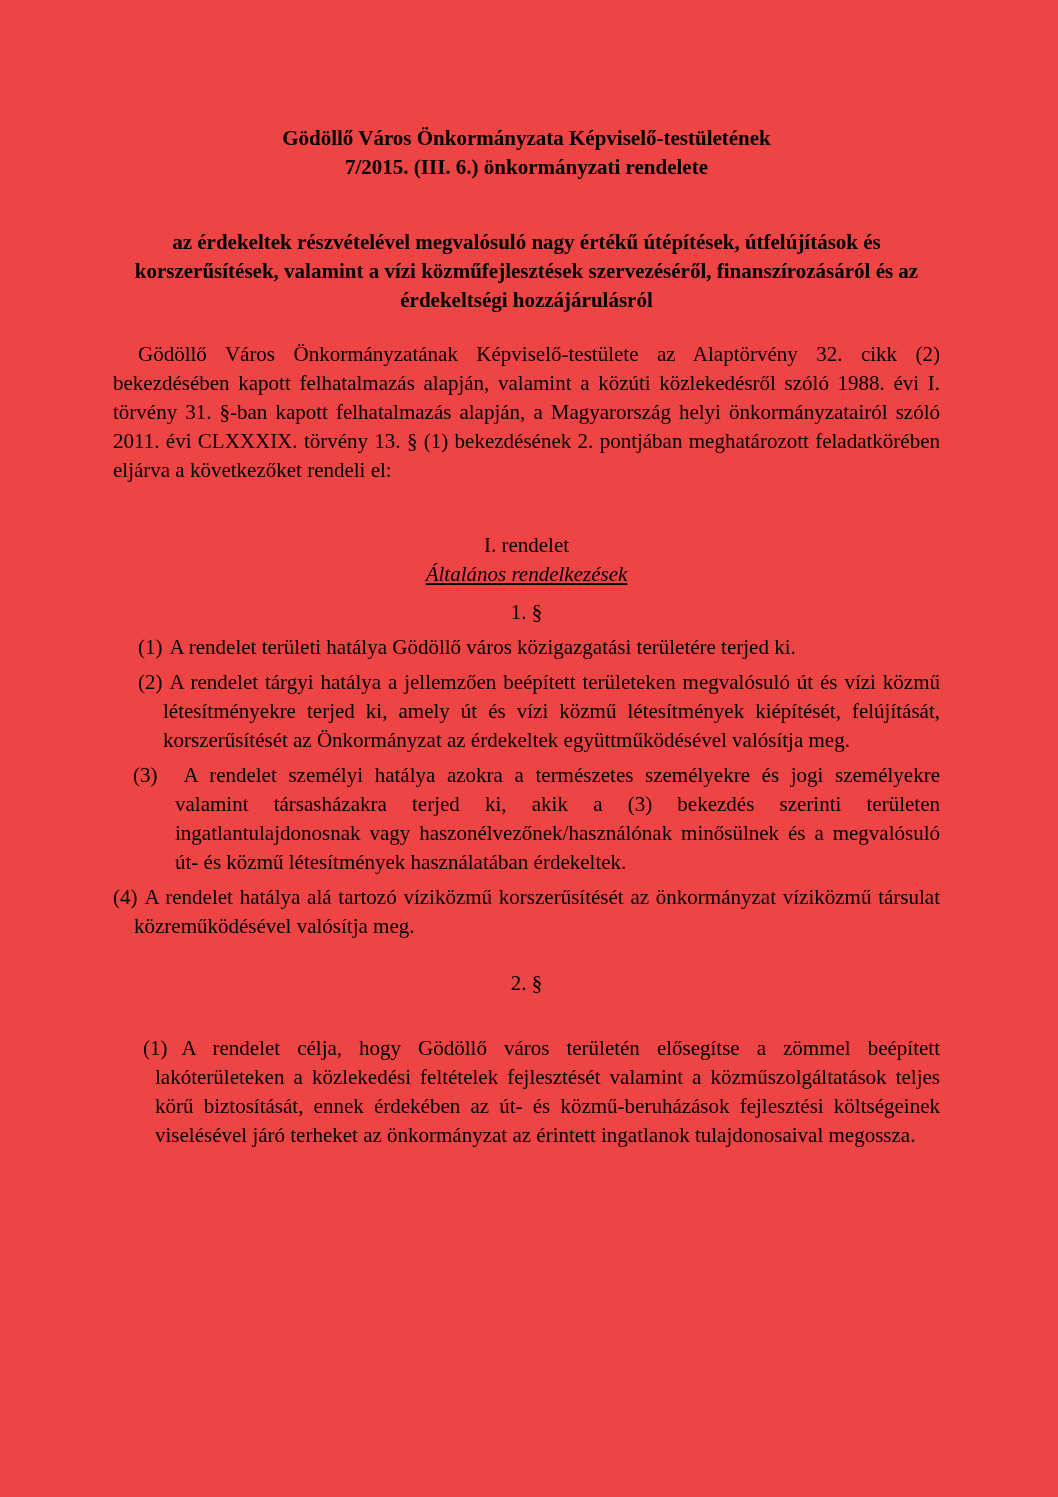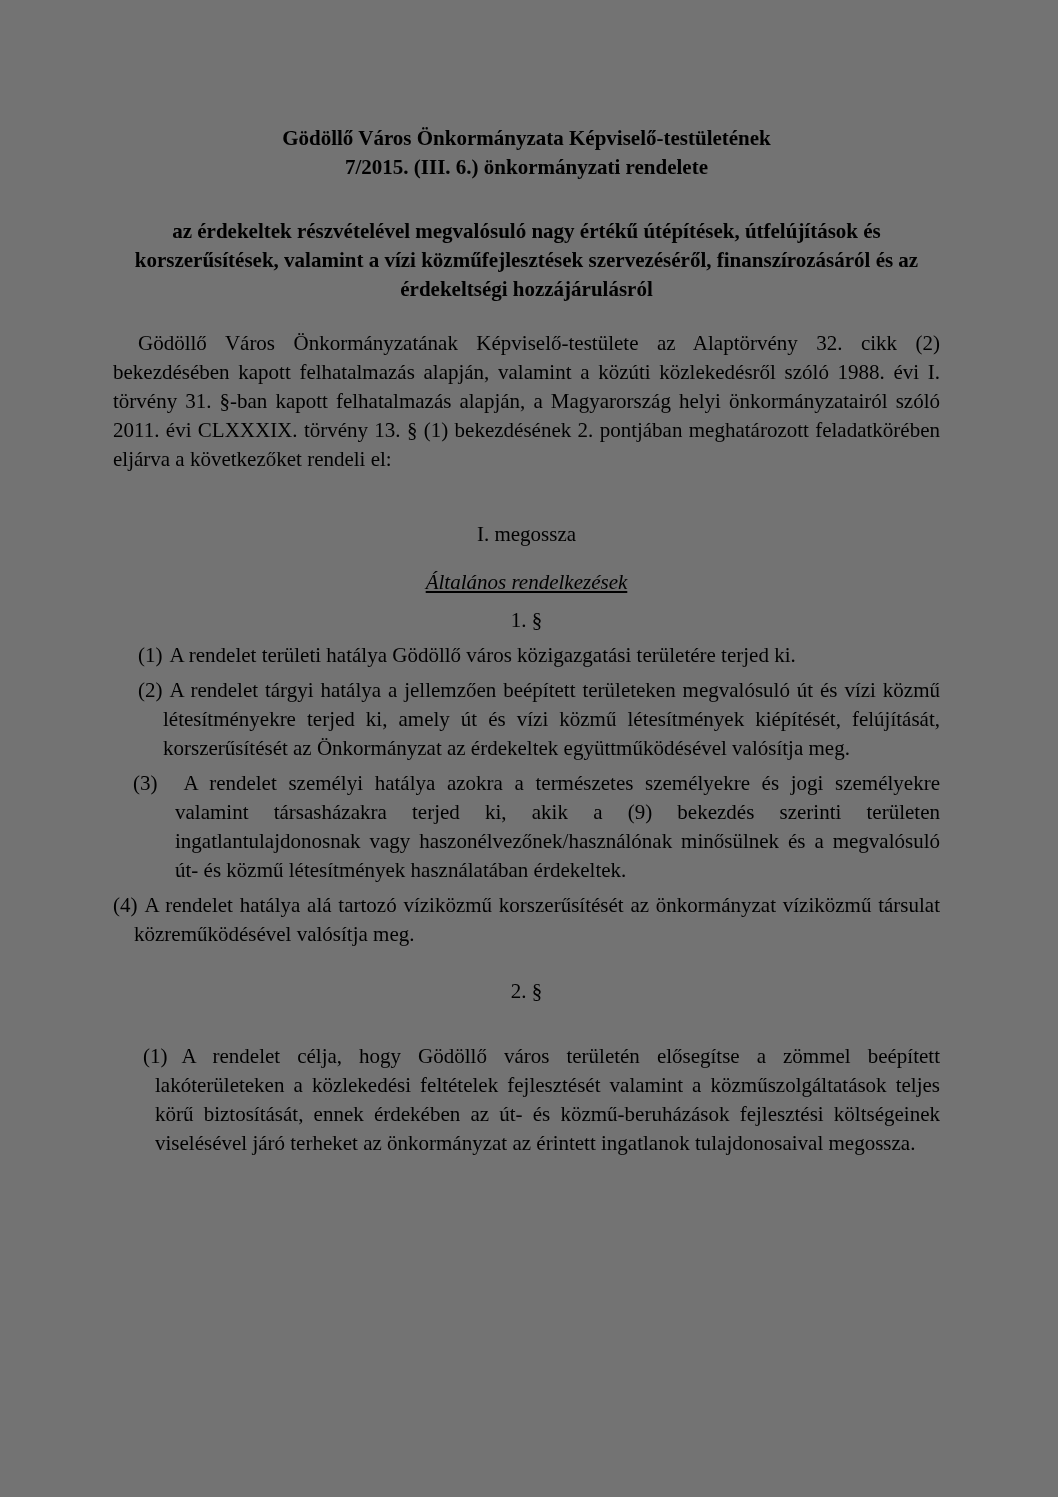--- a/index.html
+++ b/index.html
@@ -1,49 +1,48 @@
 <!DOCTYPE html>
 <html lang="hu"><head>
 <meta charset="utf-8">
 <style>
   html, body { margin: 0; padding: 0; background: #ffffff; }
   .page {
     position: relative;
     width: 1058px;
     height: 1497px;
     margin: 0 auto;
-    background: #737373;
+    background: #ef4444;
     color: #000000;
     font-family: "Liberation Serif", "DejaVu Serif", serif;
     font-size: 21px;
     line-height: 29px;
     box-sizing: border-box;
     padding: 124px 118px 0 113px;
     overflow: hidden;
   }
   p, h1, h2, h3 { margin: 0; padding: 0; font-size: 21px; font-weight: normal; }
 
   .doc-title { text-align: center; font-weight: bold; }
   .doc-subtitle {
     text-align: center;
     font-weight: bold;
-    margin-top: 35px;
+    margin-top: 46px;
     padding: 0 10px;
   }
   .intro {
     text-align: justify;
     text-indent: 25px;
     margin-top: 25px;
   }
   .chapter-heading { text-align: center; margin-top: 46px; }
   .sub-heading {
     text-align: center;
     font-style: italic;
     text-decoration: underline;
-    margin-top: 19px;
   }
   .section-heading { text-align: center; margin-top: 9px; }
   .section-heading.second { margin-top: 28px; }
 
   .li {
     text-align: justify;
     margin-top: 6px;
   }
   .li .num { margin-right: 7px; }
   
@@ -64,36 +63,36 @@
 
   <h1 class="doc-title">
     <span>Gödöllő Város Önkormányzata Képviselő-testületének</span><br>
     <span>7/2015. (III. 6.) önkormányzati rendelete</span>
   </h1>
 
   <h2 class="doc-subtitle">az érdekeltek részvételével megvalósuló nagy értékű útépítések, útfelújítások és korszerűsítések, valamint a vízi közműfejlesztések szervezéséről, finanszírozásáról és az érdekeltségi hozzájárulásról</h2>
 
   <p class="intro">Gödöllő Város Önkormányzatának Képviselő-testülete az Alaptörvény 32. cikk (2) bekezdésében kapott felhatalmazás alapján, valamint a közúti közlekedésről szóló 1988. évi I. törvény 31. §-ban kapott felhatalmazás alapján, a Magyarország helyi önkormányzatairól szóló 2011. évi CLXXXIX. törvény 13. § (1) bekezdésének 2. pontjában meghatározott feladatkörében eljárva a következőket rendeli el:</p>
 
-  <h3 class="chapter-heading">I. megossza</h3>
+  <h3 class="chapter-heading">I. rendelet</h3>
 
   <h3 class="sub-heading">Általános rendelkezések</h3>
 
   <h3 class="section-heading">1. §</h3>
 
   <p class="li li-a">
     <span class="num">(1)</span><span>A rendelet területi hatálya Gödöllő város közigazgatási területére terjed ki.</span>
   </p>
 
   <p class="li li-a">
     <span class="num">(2)</span><span>A rendelet tárgyi hatálya a jellemzően beépített területeken megvalósuló út és vízi közmű létesítményekre terjed ki, amely út és vízi közmű létesítmények kiépítését, felújítását, korszerűsítését az Önkormányzat az érdekeltek együttműködésével valósítja meg.</span>
   </p>
 
   <p class="li li-b">
-    <span class="num">(3)</span><span>A rendelet személyi hatálya azokra a természetes személyekre és jogi személyekre valamint társasházakra terjed ki, akik a (9) bekezdés szerinti területen ingatlantulajdonosnak vagy haszonélvezőnek/használónak minősülnek és a megvalósuló út- és közmű létesítmények használatában érdekeltek.</span>
+    <span class="num">(3)</span><span>A rendelet személyi hatálya azokra a természetes személyekre és jogi személyekre valamint társasházakra terjed ki, akik a (3) bekezdés szerinti területen ingatlantulajdonosnak vagy haszonélvezőnek/használónak minősülnek és a megvalósuló út- és közmű létesítmények használatában érdekeltek.</span>
   </p>
 
   <p class="li li-c">
     <span class="num">(4)</span><span>A rendelet hatálya alá tartozó víziközmű korszerűsítését az önkormányzat víziközmű társulat közreműködésével valósítja meg.</span>
   </p>
 
 
 
   <h3 class="section-heading second">2. §</h3>
 

